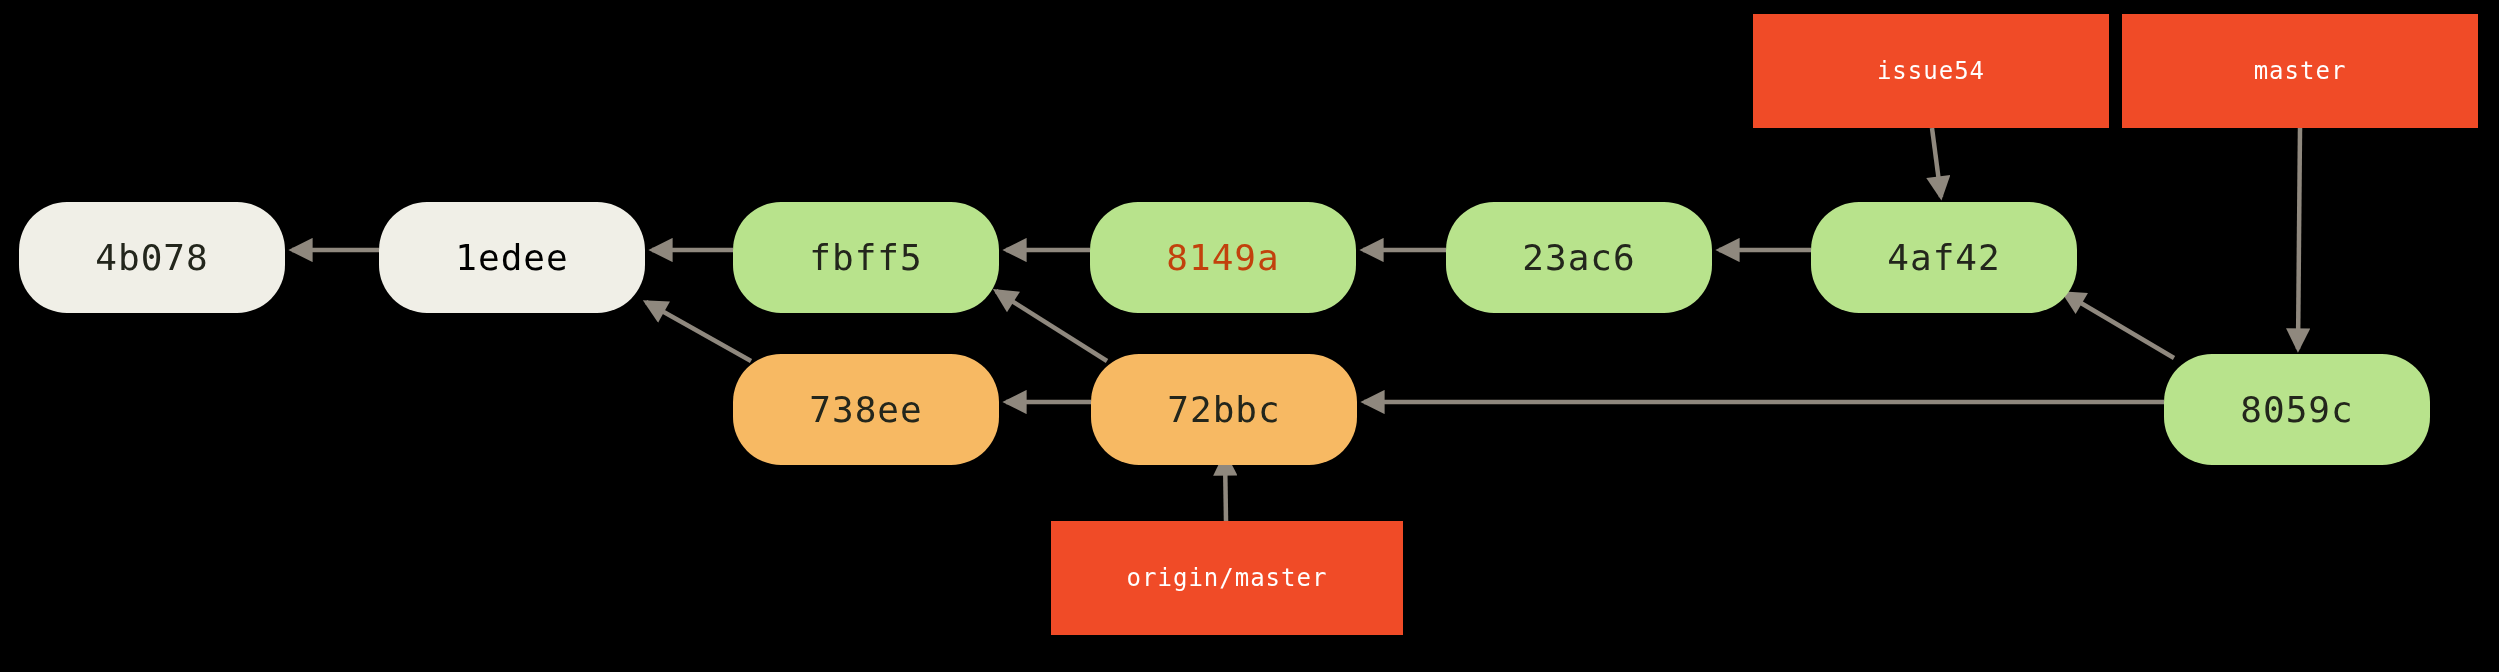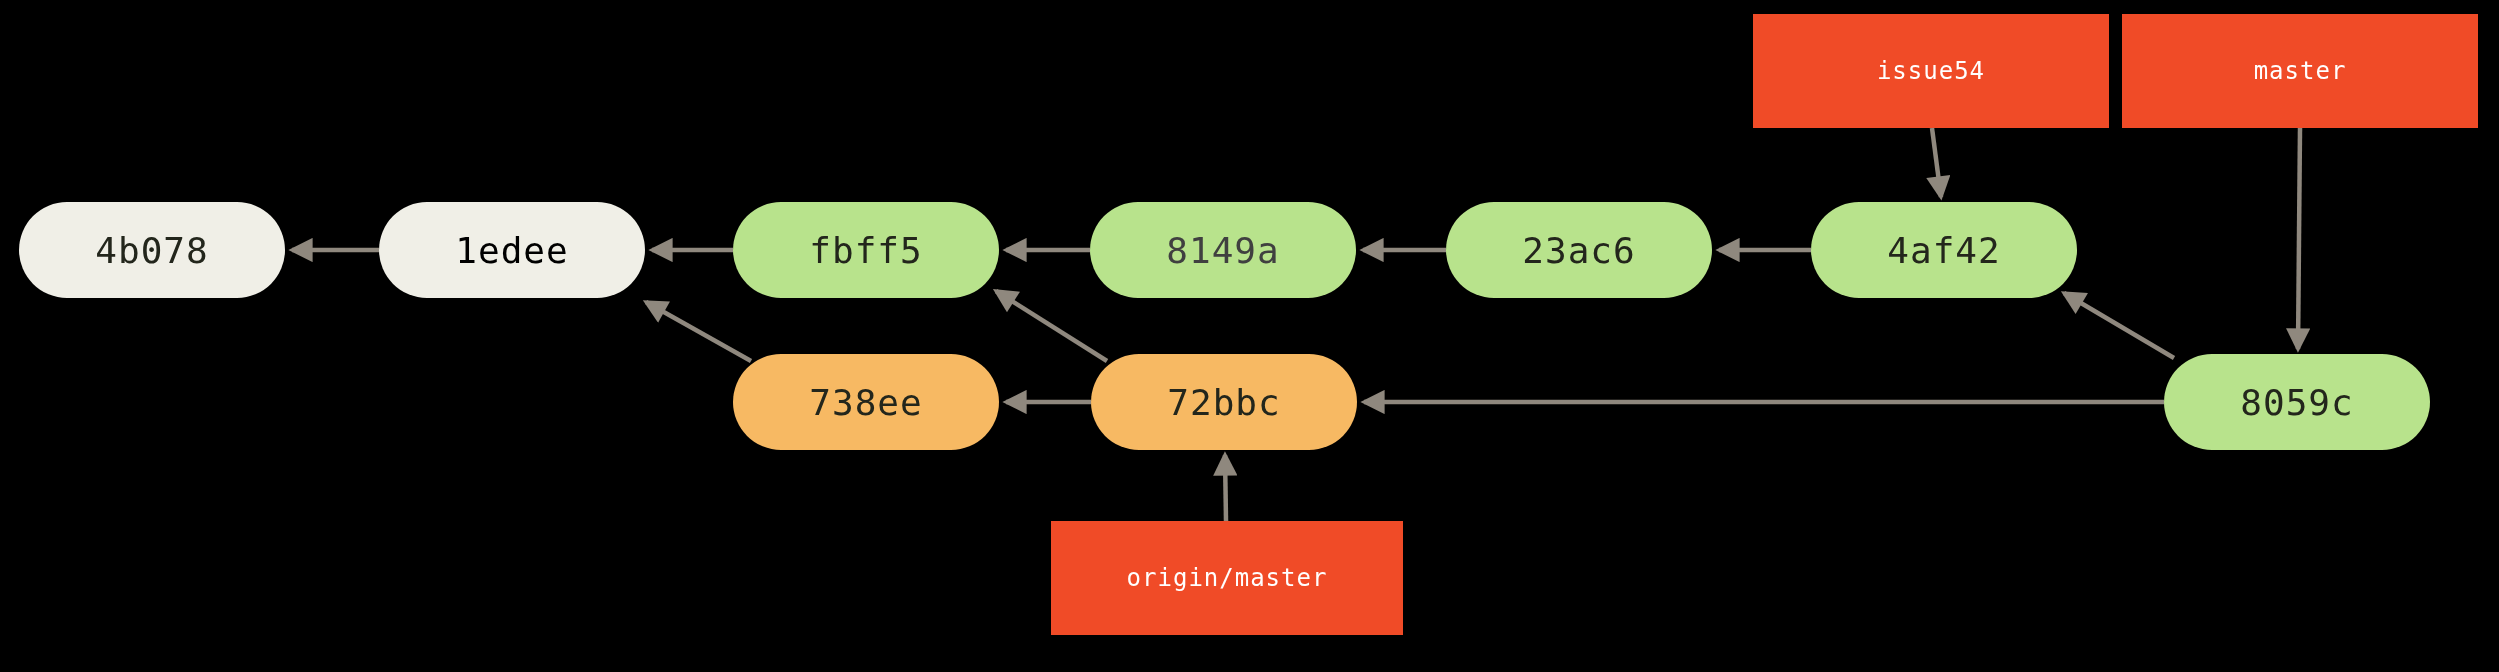--- a/index.html
+++ b/index.html
@@ -19,21 +19,21 @@
     position: absolute;
     left: 0;
     top: 0;
     width: 2499px;
     height: 672px;
     display: block;
   }
   .commit-node {
     position: absolute;
     width: 266px;
-    height: 96px;
+    height: 111px;
     border-radius: 48px;
     display: flex;
     align-items: center;
     justify-content: center;
     font-size: 36px;
     letter-spacing: 1px;
     color: #23261c;
     box-sizing: border-box;
   }
   .branch-label {
@@ -71,21 +71,21 @@
         <line x1="1226" y1="521" x2="1225" y2="455" stroke="#8f887e" stroke-width="4.5" marker-end="url(#arrowhead)"></line>
         <line x1="751" y1="361" x2="646" y2="302" stroke="#8f887e" stroke-width="4.5" marker-end="url(#arrowhead)"></line>
         <line x1="1107" y1="361" x2="996" y2="291" stroke="#8f887e" stroke-width="4.5" marker-end="url(#arrowhead)"></line>
         <line x1="2174" y1="358" x2="2064" y2="293" stroke="#8f887e" stroke-width="4.5" marker-end="url(#arrowhead)"></line>
       </g>
   </svg>
   <div>
       <div class="commit-node" style="left: 19px; top: 202px; background: rgb(240, 239, 231); color: rgb(35, 38, 28);">4b078</div>
       <div class="commit-node" style="left: 379px; top: 202px; background: rgb(240, 239, 231); color: #000000;">1edee</div>
       <div class="commit-node" style="left: 733px; top: 202px; background: rgb(184, 227, 140); color: rgb(35, 38, 28);">fbff5</div>
-      <div class="commit-node" style="left: 1090px; top: 202px; background: rgb(184, 227, 140); color: #404040;">8149a</div>
+      <div class="commit-node" style="left: 1090px; top: 202px; background: rgb(184, 227, 140); color: #c2410c;">8149a</div>
       <div class="commit-node" style="left: 1446px; top: 202px; background: rgb(184, 227, 140); color: rgb(35, 38, 28);">23ac6</div>
       <div class="commit-node" style="left: 1811px; top: 202px; background: rgb(184, 227, 140); color: rgb(35, 38, 28);">4af42</div>
       <div class="commit-node" style="left: 733px; top: 354px; background: rgb(247, 185, 99); color: rgb(35, 38, 28);">738ee</div>
       <div class="commit-node" style="left: 1091px; top: 354px; background: rgb(247, 185, 99); color: rgb(35, 38, 28);">72bbc</div>
       <div class="commit-node" style="left: 2164px; top: 354px; background: rgb(184, 227, 140); color: rgb(35, 38, 28);">8059c</div>
     </div>
   <div>
       <div class="branch-label" style="left: 1753px; top: 14px; width: 356px; background: rgb(240, 75, 39); color: rgb(255, 255, 255);">issue54</div>
       <div class="branch-label" style="left: 2122px; top: 14px; width: 356px; background: rgb(240, 75, 39); color: #ffffff;">master</div>
       <div class="branch-label" style="left: 1051px; top: 521px; width: 352px; background: rgb(240, 75, 39); color: #ffffff;">origin/master</div>

